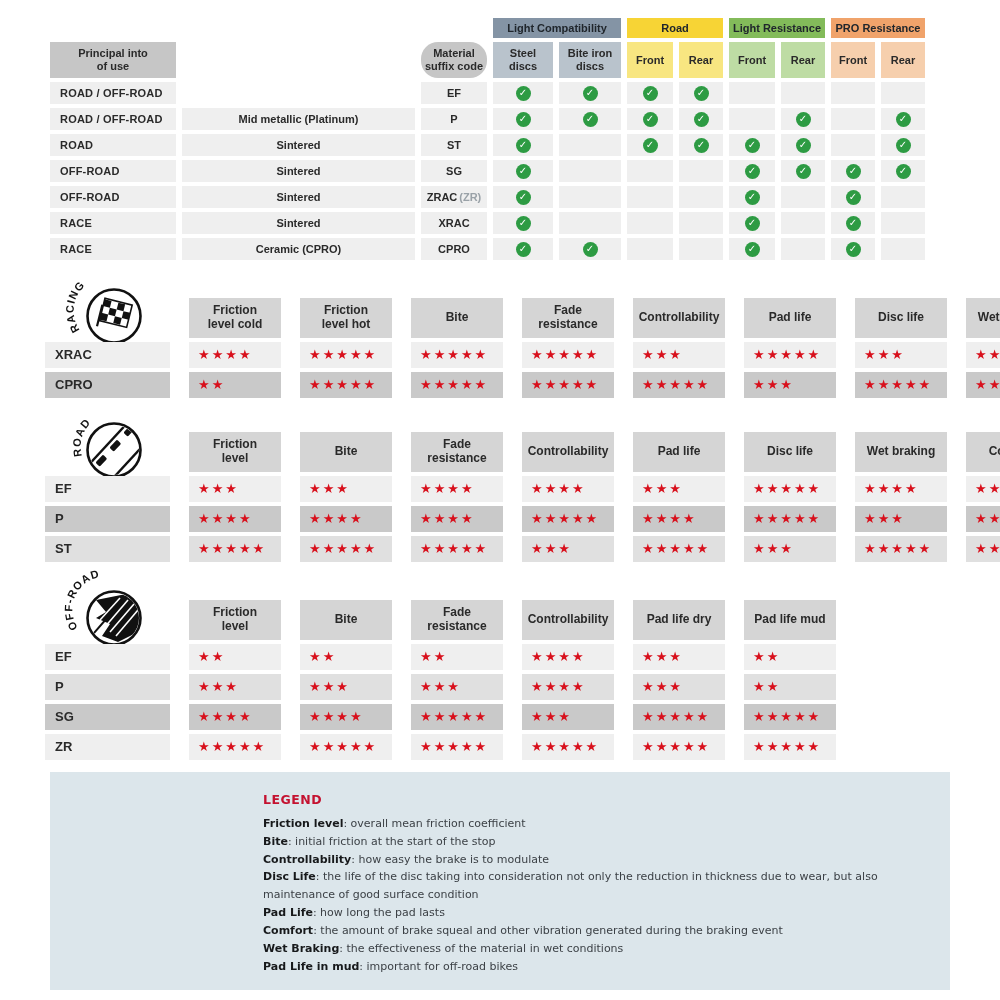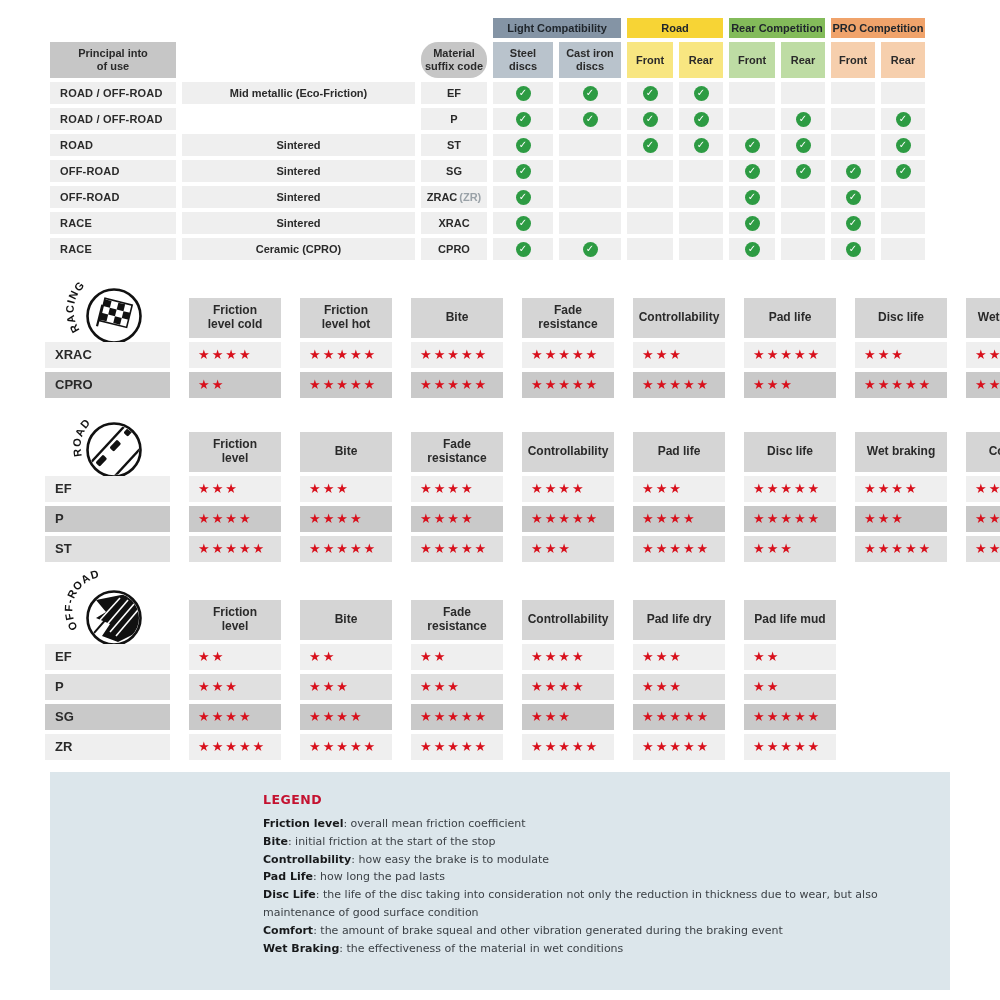--- a/index.html
+++ b/index.html
@@ -40,48 +40,48 @@
   .legend-line b{color:#17191b;}
 </style>
 </head>
 <body>
 
 <div class="page">
 
   <div id="compat" class="compat-grid">
       <div class="cell band" style="grid-area: 1 / 4 / auto / span 2; background: rgb(132, 148, 165);">Light Compatibility</div>
       <div class="cell band" style="grid-area: 1 / 6 / auto / span 2; background: rgb(247, 212, 53);">Road</div>
-      <div class="cell band" style="grid-area: 1 / 8 / auto / span 2; background: rgb(131, 187, 90);">Rear Competition</div>
-      <div class="cell band" style="grid-area: 1 / 10 / auto / span 2; background: rgb(240, 163, 107);">PRO Competition</div>
+      <div class="cell band" style="grid-area: 1 / 8 / auto / span 2; background: rgb(131, 187, 90);">Light Resistance</div>
+      <div class="cell band" style="grid-area: 1 / 10 / auto / span 2; background: rgb(240, 163, 107);">PRO Resistance</div>
       <div class="cell hdr" style="grid-area: 2 / 1;">Principal into
 of use</div>
       <div class="cell hdr" style="grid-area: 2 / 3; border-radius: 17px;">Material
 suffix code</div>
       <div class="cell sub" style="grid-area: 2 / 4; background: rgb(185, 195, 204);">Steel
 discs</div>
-      <div class="cell sub" style="grid-area: 2 / 5; background: rgb(185, 195, 204);">Cast iron
+      <div class="cell sub" style="grid-area: 2 / 5; background: rgb(185, 195, 204);">Bite iron
 discs</div>
       <div class="cell sub" style="grid-area: 2 / 6; background: rgb(248, 230, 129);">Front</div>
       <div class="cell sub" style="grid-area: 2 / 7; background: rgb(248, 230, 129);">Rear</div>
       <div class="cell sub" style="grid-area: 2 / 8; background: rgb(190, 220, 164);">Front</div>
       <div class="cell sub" style="grid-area: 2 / 9; background: rgb(190, 220, 164);">Rear</div>
       <div class="cell sub" style="grid-area: 2 / 10; background: rgb(246, 207, 173);">Front</div>
       <div class="cell sub" style="grid-area: 2 / 11; background: rgb(246, 207, 173);">Rear</div>
       <div class="cell drow use" style="grid-area: 3 / 1;">ROAD / OFF-ROAD</div>
-      <div class="cell drow comp" style="grid-area: 3 / 2;">Mid metallic (Eco-Friction)</div>
       <div class="cell drow code" style="grid-area: 3 / 3;">EF</div>
       <div class="cell drow" style="grid-area: 3 / 4;"><span class="check" style="background: rgb(45, 155, 67);">✓</span></div>
       <div class="cell drow" style="grid-area: 3 / 5;"><span class="check" style="background: rgb(45, 155, 67);">✓</span></div>
       <div class="cell drow" style="grid-area: 3 / 6;"><span class="check" style="background: rgb(45, 155, 67);">✓</span></div>
       <div class="cell drow" style="grid-area: 3 / 7;"><span class="check" style="background: rgb(45, 155, 67);">✓</span></div>
       <div class="cell drow" style="grid-area: 3 / 8;"></div>
       <div class="cell drow" style="grid-area: 3 / 9;"></div>
       <div class="cell drow" style="grid-area: 3 / 10;"></div>
       <div class="cell drow" style="grid-area: 3 / 11;"></div>
       <div class="cell drow use" style="grid-area: 4 / 1;">ROAD / OFF-ROAD</div>
+      <div class="cell drow comp" style="grid-area: 4 / 2;">Mid metallic (Platinum)</div>
       <div class="cell drow code" style="grid-area: 4 / 3;">P</div>
       <div class="cell drow" style="grid-area: 4 / 4;"><span class="check" style="background: rgb(45, 155, 67);">✓</span></div>
       <div class="cell drow" style="grid-area: 4 / 5;"><span class="check" style="background: rgb(45, 155, 67);">✓</span></div>
       <div class="cell drow" style="grid-area: 4 / 6;"><span class="check" style="background: rgb(45, 155, 67);">✓</span></div>
       <div class="cell drow" style="grid-area: 4 / 7;"><span class="check" style="background: rgb(45, 155, 67);">✓</span></div>
       <div class="cell drow" style="grid-area: 4 / 8;"></div>
       <div class="cell drow" style="grid-area: 4 / 9;"><span class="check" style="background: rgb(45, 155, 67);">✓</span></div>
       <div class="cell drow" style="grid-area: 4 / 10;"></div>
       <div class="cell drow" style="grid-area: 4 / 11;"><span class="check" style="background: rgb(45, 155, 67);">✓</span></div>
       <div class="cell drow use" style="grid-area: 5 / 1;">ROAD</div>
@@ -310,21 +310,22 @@
       <div class="cell stars" style="grid-area: 5 / 7; background: rgb(239, 239, 239); color: rgb(216, 16, 28);">★★★★★</div>
     </div>
 
   <div class="legend" style="background: rgb(220, 230, 235);">
     <div class="legend-inner">
       <div class="legend-title" style="color: rgb(196, 18, 48);">LEGEND</div>
       <div id="legend-items">
           <div class="legend-line"><b>Friction level</b>: overall mean friction coefficient</div>
           <div class="legend-line"><b>Bite</b>: initial friction at the start of the stop</div>
           <div class="legend-line"><b>Controllability</b>: how easy the brake is to modulate</div>
+          <div class="legend-line"><b>Disc Life</b>: the life of the disc taking into consideration not only the reduction in thickness due to wear, but also maintenance of good surface condition</div>
           <div class="legend-line"><b>Pad Life</b>: how long the pad lasts</div>
-          <div class="legend-line"><b>Disc Life</b>: the life of the disc taking into consideration not only the reduction in thickness due to wear, but also maintenance of good surface condition</div>
           <div class="legend-line"><b>Comfort</b>: the amount of brake squeal and other vibration generated during the braking event</div>
           <div class="legend-line"><b>Wet Braking</b>: the effectiveness of the material in wet conditions</div>
+          <div class="legend-line"><b>Pad Life in mud</b>: important for off-road bikes</div>
         </div>
     </div>
   </div>
 
 </div>
 
 </body></html>

